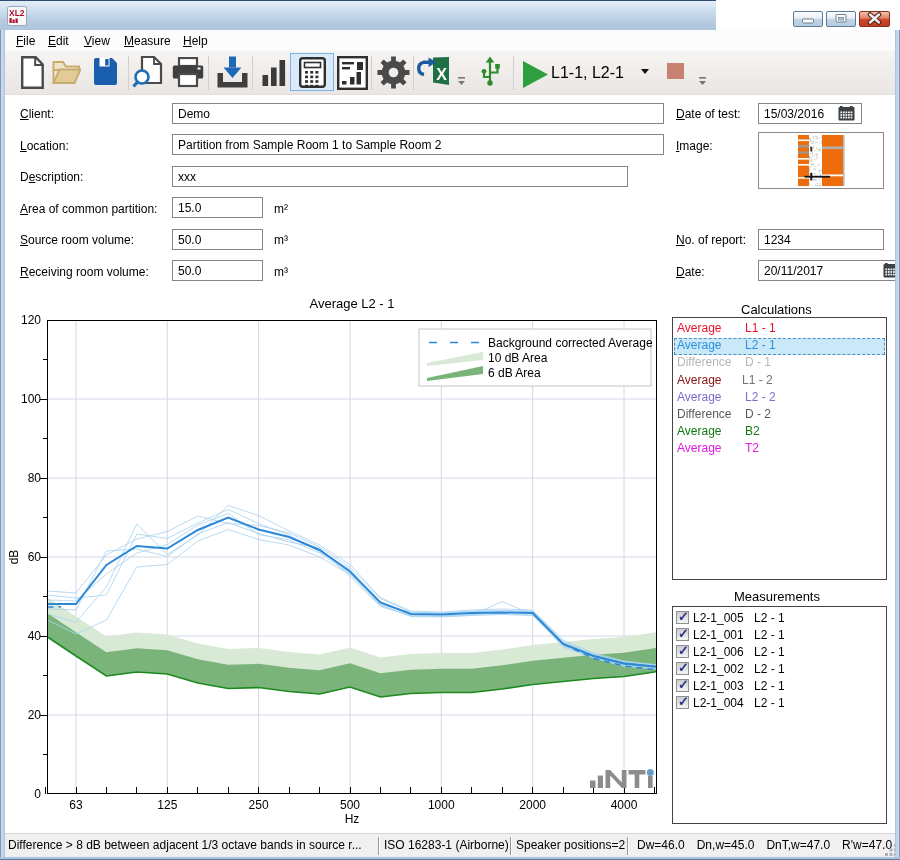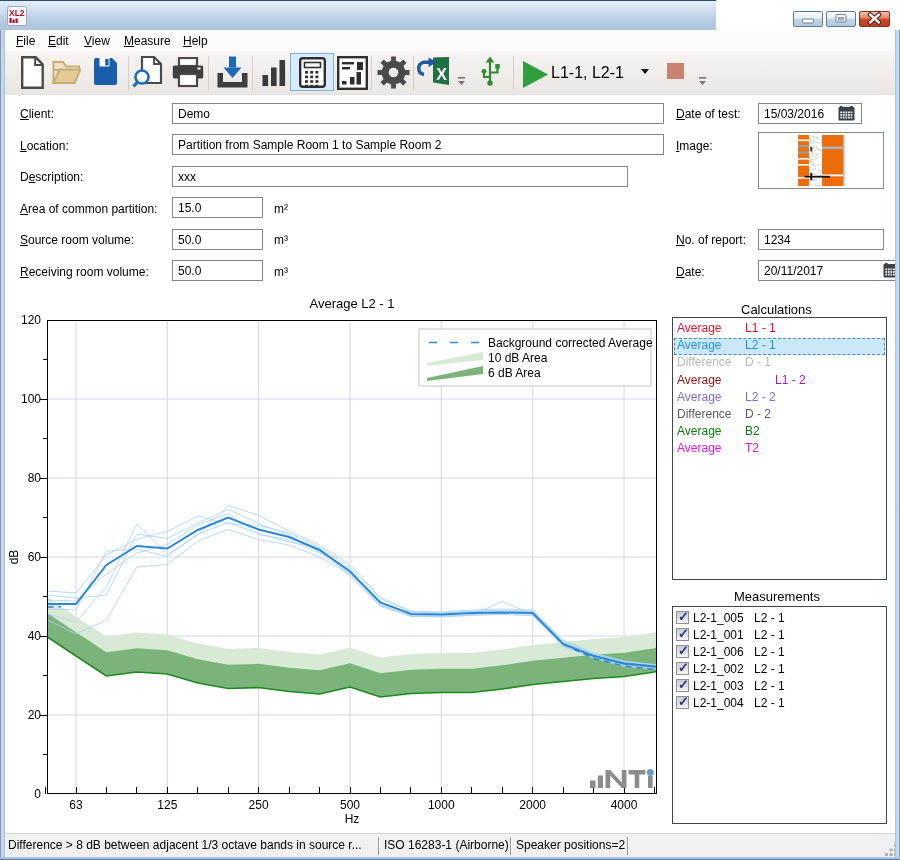--- a/index.html
+++ b/index.html
@@ -453,21 +453,21 @@
 <div class="paneltitle" style="left:741px;top:302px">Calculations</div>
 <div class="panel" style="left:672px;top:317px;width:215px;height:263px"></div>
 <div class="ab" style="left:674px;top:338px;width:211px;height:17px;background:#cbe8f9;border:1px dashed #4a90c8"></div>
 <div class="ab" style="left:677px;top:321.0px;color:#e8112d">Average</div>
 <div class="ab" style="left:745px;top:321.0px;color:#e8112d">L1 - 1</div>
 <div class="ab" style="left:677px;top:338.2px;color:#2a91e0">Average</div>
 <div class="ab" style="left:745px;top:338.2px;color:#2a91e0">L2 - 1</div>
 <div class="ab" style="left:677px;top:355.4px;color:#b6b6b6">Difference</div>
 <div class="ab" style="left:745px;top:355.4px;color:#b6b6b6">D - 1</div>
 <div class="ab" style="left:677px;top:372.6px;color:#8b1212">Average</div>
-<div class="ab" style="left:775px;top:372.6px;color:#a21caf">L1 - 2</div>
+<div class="ab" style="left:742px;top:372.6px;color:#737373">L1 - 2</div>
 <div class="ab" style="left:677px;top:389.8px;color:#7e6bd0">Average</div>
 <div class="ab" style="left:745px;top:389.8px;color:#7e6bd0">L2 - 2</div>
 <div class="ab" style="left:677px;top:407.0px;color:#5a5a5a">Difference</div>
 <div class="ab" style="left:745px;top:407.0px;color:#5a5a5a">D - 2</div>
 <div class="ab" style="left:677px;top:424.2px;color:#0f7a0f">Average</div>
 <div class="ab" style="left:745px;top:424.2px;color:#0f7a0f">B2</div>
 <div class="ab" style="left:677px;top:441.4px;color:#e216e2">Average</div>
 <div class="ab" style="left:745px;top:441.4px;color:#e216e2">T2</div>
 <div class="paneltitle" style="left:734px;top:589px">Measurements</div>
 <div class="panel" style="left:672px;top:606px;width:215px;height:218px"></div>
@@ -501,20 +501,21 @@
   </div>
 <div class="ab" style="left:693px;top:696px">L2-1_004</div>
 <div class="ab" style="left:754px;top:696px">L2 - 1</div>
 <div class="status">
   <div class="txt" style="left:8px">Difference &gt; 8 dB between adjacent 1/3 octave bands in source r...</div>
   <div class="sdiv" style="left:378px"></div>
   <div class="txt" style="left:384px">ISO 16283-1 (Airborne)</div>
   <div class="sdiv" style="left:510px"></div>
   <div class="txt" style="left:516px">Speaker positions=2</div>
   <div class="sdiv" style="left:627px"></div>
+  <div class="txt" style="left:637px">Dw=46.0<span style="margin-left:12px">Dn,w=45.0</span><span style="margin-left:12px">DnT,w=47.0</span><span style="margin-left:12px">R'w=47.0</span></div>
   <svg class="ab" style="right:2px;top:10px" width="13" height="13">
       <g fill="#b0b0b0">
         <rect x="9" y="9" width="3" height="3"></rect>
         <rect x="9" y="4.5" width="3" height="3"></rect>
         <rect x="4.5" y="9" width="3" height="3"></rect>
         <rect x="9" y="0" width="3" height="3"></rect>
         <rect x="4.5" y="4.5" width="3" height="3"></rect>
         <rect x="0" y="9" width="3" height="3"></rect>
       </g>
     </svg>

